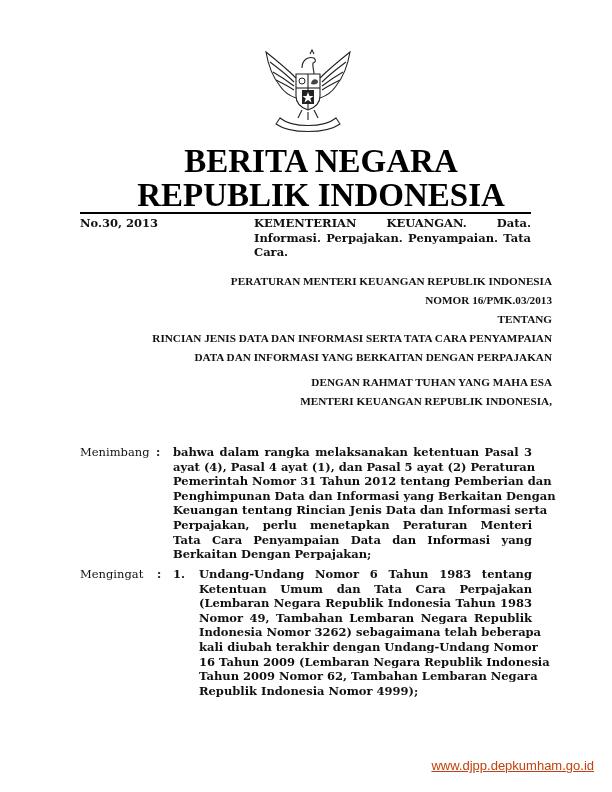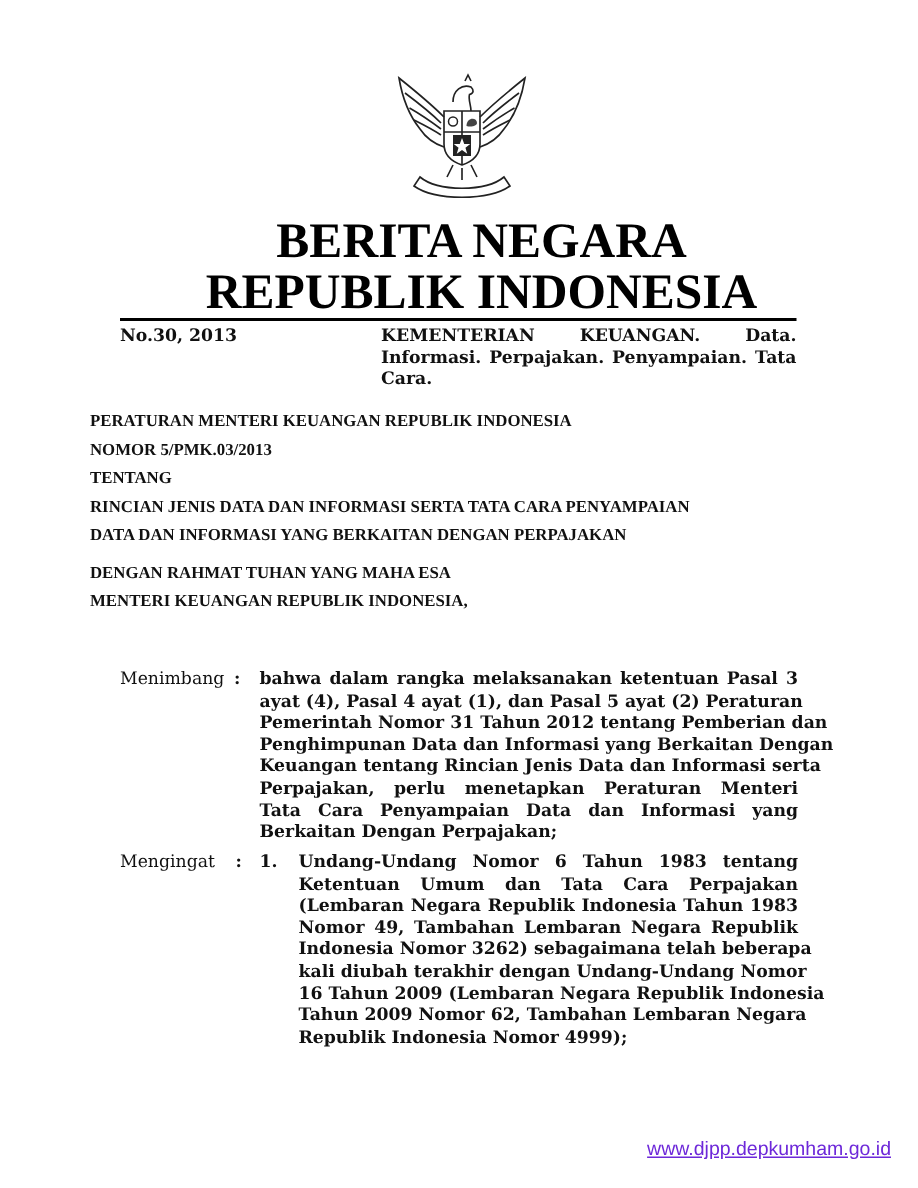--- a/index.html
+++ b/index.html
@@ -7,39 +7,39 @@
            font-family: "DejaVu Serif", "Liberation Serif", serif; color: #111; }
     .emblem { position: absolute; left: 258px; top: 38px; width: 100px; height: 100px; }
     .title { position: absolute; left: 0; width: 612px; text-align: center;
              font-family: "Liberation Serif", serif; font-weight: bold; font-size: 33px; line-height: 36px; color: #000; padding-left: 15px; }
     .t1 { top: 143px; }
     .t2 { top: 177px; }
     .rule { position: absolute; left: 80px; width: 451px; top: 212px; height: 2px; background: #000; }
     .docno { position: absolute; left: 80px; top: 216px; font-weight: bold; font-size: 11.5px; }
     .subject { position: absolute; left: 254px; top: 216px; width: 277px; font-weight: bold; font-size: 11.5px;
                line-height: 14.5px; text-align: justify; text-align-last: left; }
-    .center { position: absolute; left: 60px; width: 492px; text-align: left; font-weight: bold;
+    .center { position: absolute; left: 60px; width: 492px; text-align: right; font-weight: bold;
               font-size: 11.2px; font-family: "Liberation Serif", "DejaVu Serif", serif; white-space: nowrap; }
     .c1 { top: 275px; } .c2 { top: 294px; } .c3 { top: 313px; } .c4 { top: 332px; } .c5 { top: 351px; }
     .c6 { top: 376px; } .c7 { top: 395px; }
     .label { position: absolute; left: 80px; font-weight: normal; font-size: 11.5px; }
     .colon { position: absolute; font-weight: bold; font-size: 11.5px; }
     .para { position: absolute; font-weight: bold; font-size: 11.5px; line-height: 14.6px;
             text-align: justify; }
     .para span.ln { display: block; text-align: justify; text-align-last: justify; white-space: nowrap; }
     .para span.ln.last { text-align-last: left; }
     .menimbang-label { top: 445px; }
     .menimbang-colon { left: 156px; top: 445px; }
     .menimbang-body { left: 173px; top: 445px; width: 359px; }
     .mengingat-label { top: 567px; }
     .mengingat-colon { left: 157px; top: 567px; }
     .mengingat-num { position: absolute; left: 173px; top: 567px; font-weight: bold; font-size: 11.5px; }
     .mengingat-body { left: 199px; top: 567px; width: 333px; }
     .footer-link { position: absolute; right: 18px; top: 758px; font-family: "Liberation Sans", "DejaVu Sans", sans-serif;
-                   font-size: 13px; color: #6d28d9; text-decoration: underline; }
+                   font-size: 13px; color: #c2410c; text-decoration: underline; }
   </style>
 </head>
 <body>
 
 <div>
 
   <div class="emblem">
     <svg viewBox="0 0 100 100" width="100" height="100">
       <g fill="none" stroke="#222" stroke-width="1.1">
 
@@ -73,21 +73,21 @@
 
   <div class="title t1">BERITA NEGARA</div>
   <div class="title t2">REPUBLIK INDONESIA</div>
 
   <div class="rule"></div>
 
   <div class="docno">No.30, 2013</div>
   <div class="subject">KEMENTERIAN KEUANGAN. Data. Informasi. Perpajakan. Penyampaian. Tata Cara.</div>
 
   <div class="center c1">PERATURAN MENTERI KEUANGAN REPUBLIK INDONESIA</div>
-  <div class="center c2">NOMOR 5/PMK.03/2013</div>
+  <div class="center c2">NOMOR 16/PMK.03/2013</div>
   <div class="center c3">TENTANG</div>
   <div class="center c4">RINCIAN JENIS DATA DAN INFORMASI SERTA TATA CARA PENYAMPAIAN</div>
   <div class="center c5">DATA DAN INFORMASI YANG BERKAITAN DENGAN PERPAJAKAN</div>
   <div class="center c6">DENGAN RAHMAT TUHAN YANG MAHA ESA</div>
   <div class="center c7">MENTERI KEUANGAN REPUBLIK INDONESIA,</div>
 
   <div class="label menimbang-label">Menimbang</div>
   <div class="colon menimbang-colon">:</div>
   <div class="para menimbang-body">
     <span class="ln">bahwa dalam rangka melaksanakan ketentuan Pasal 3</span>

